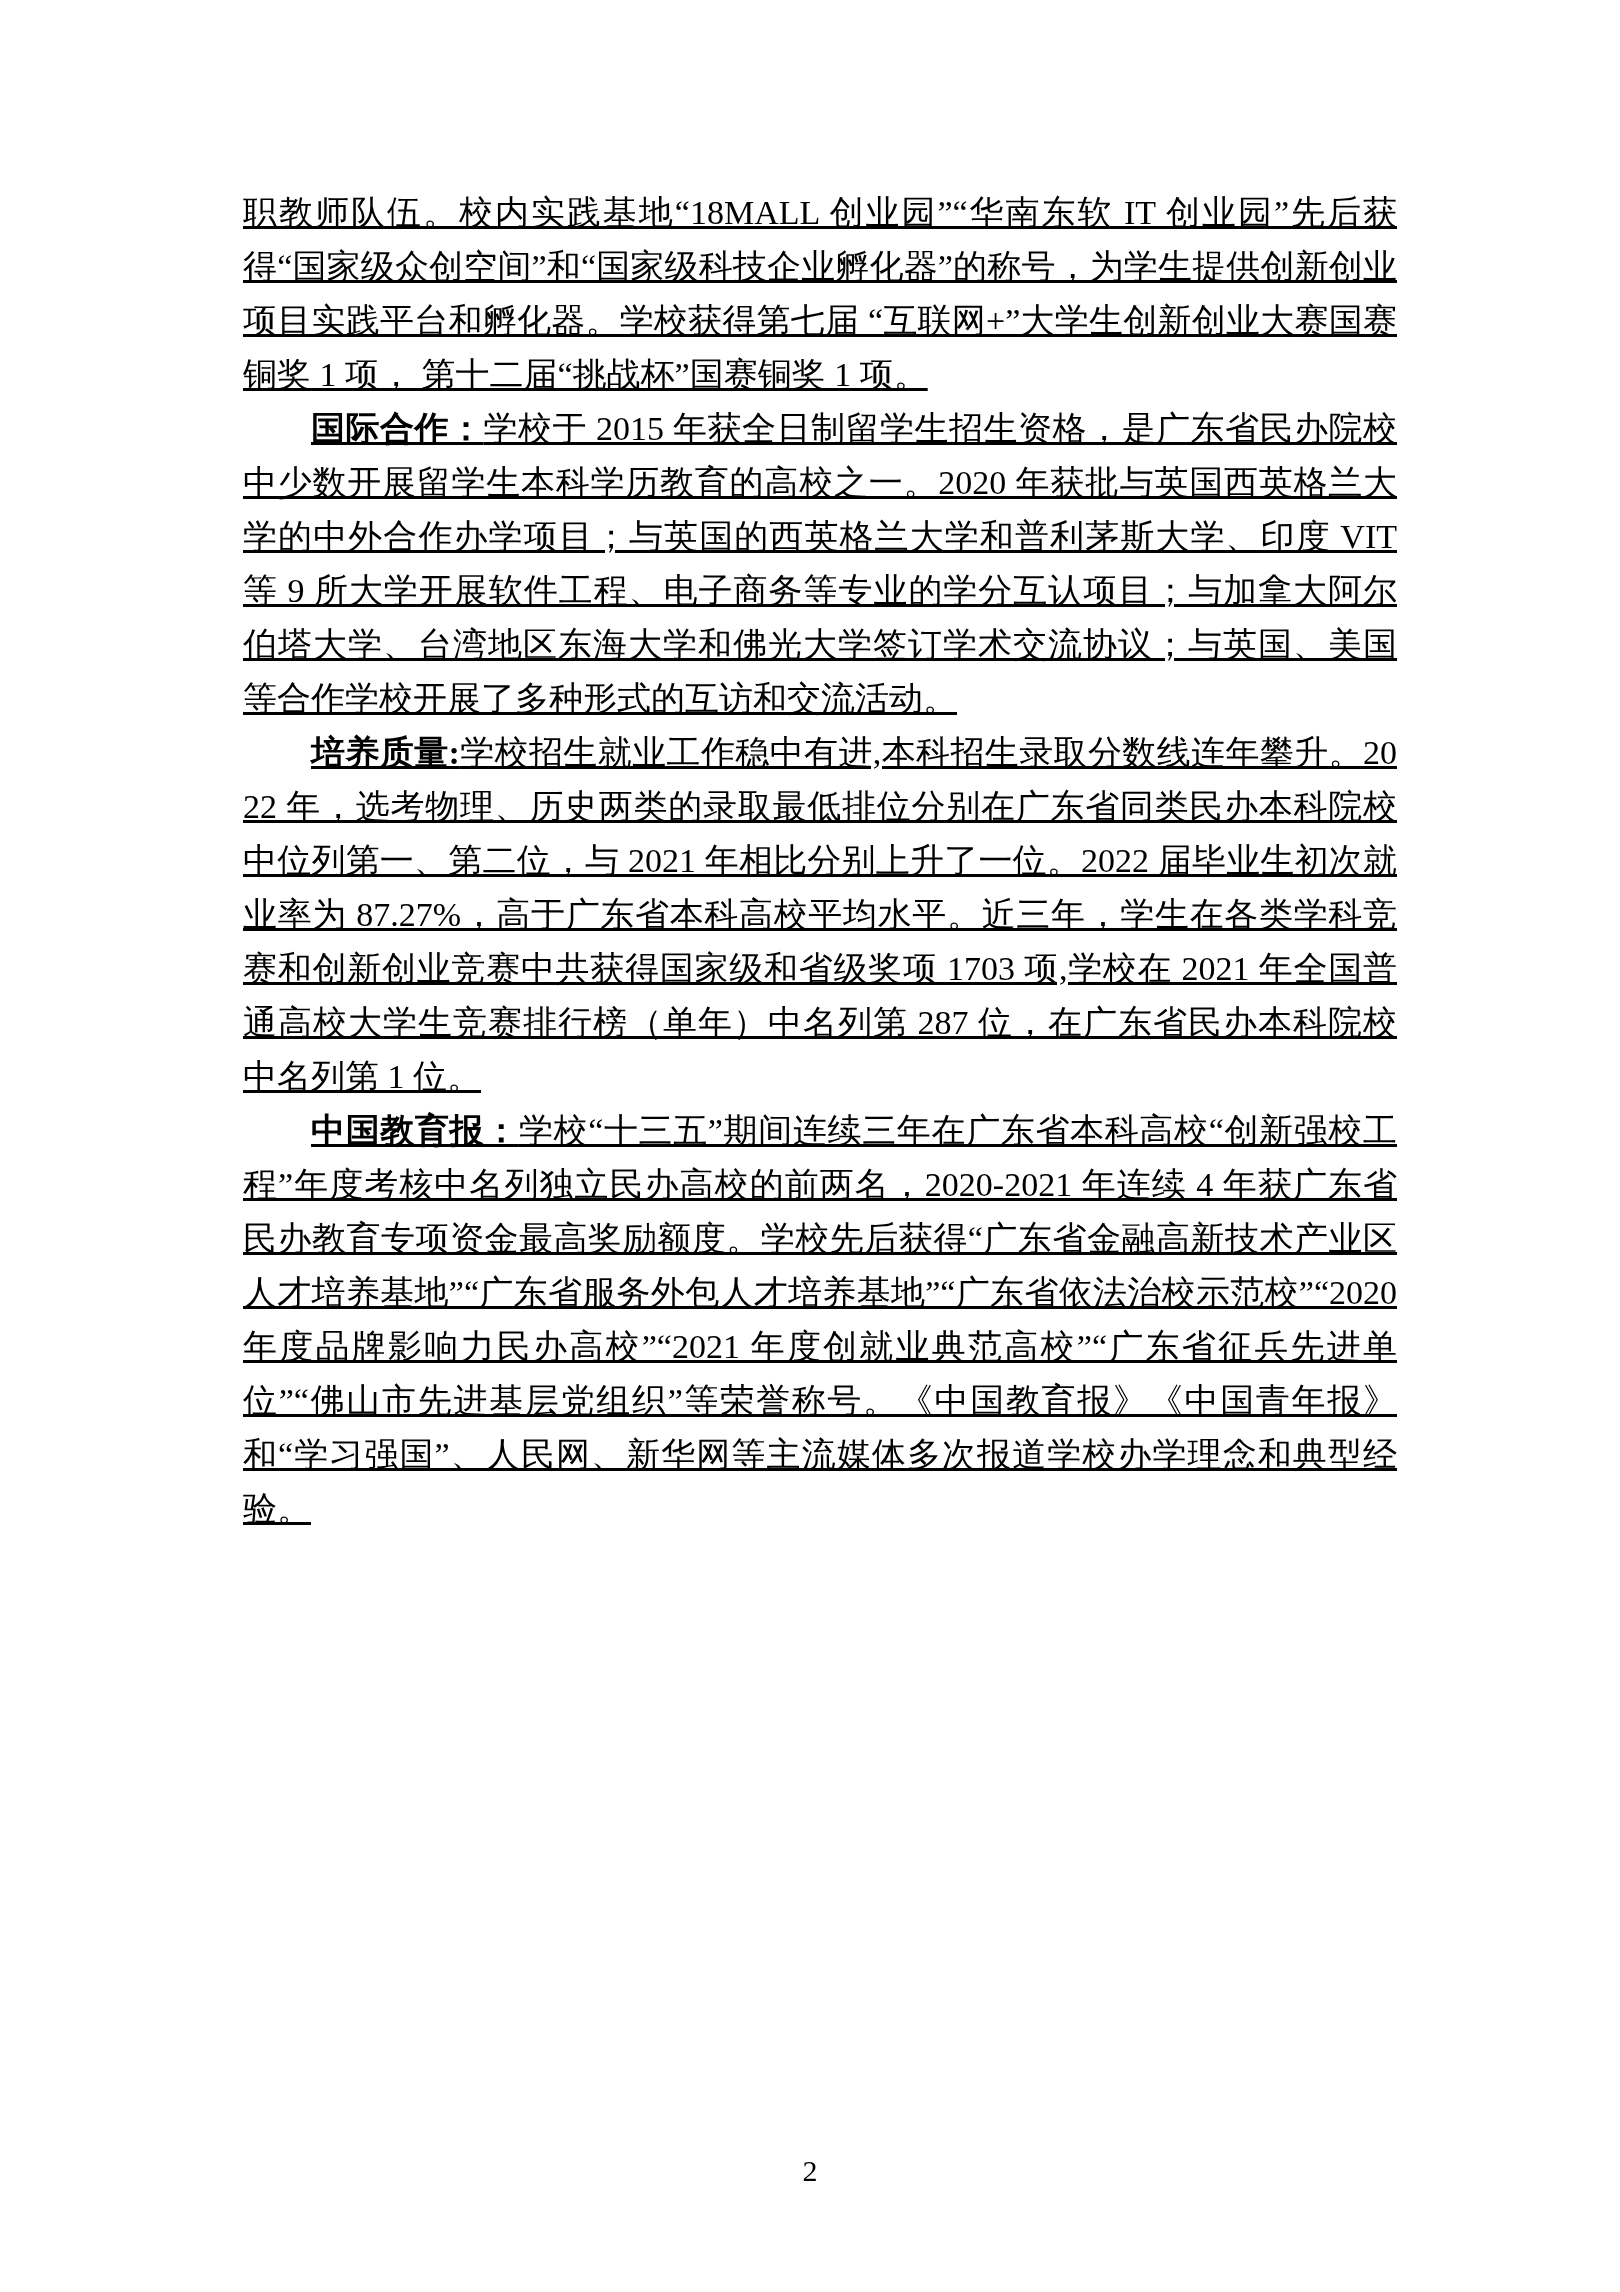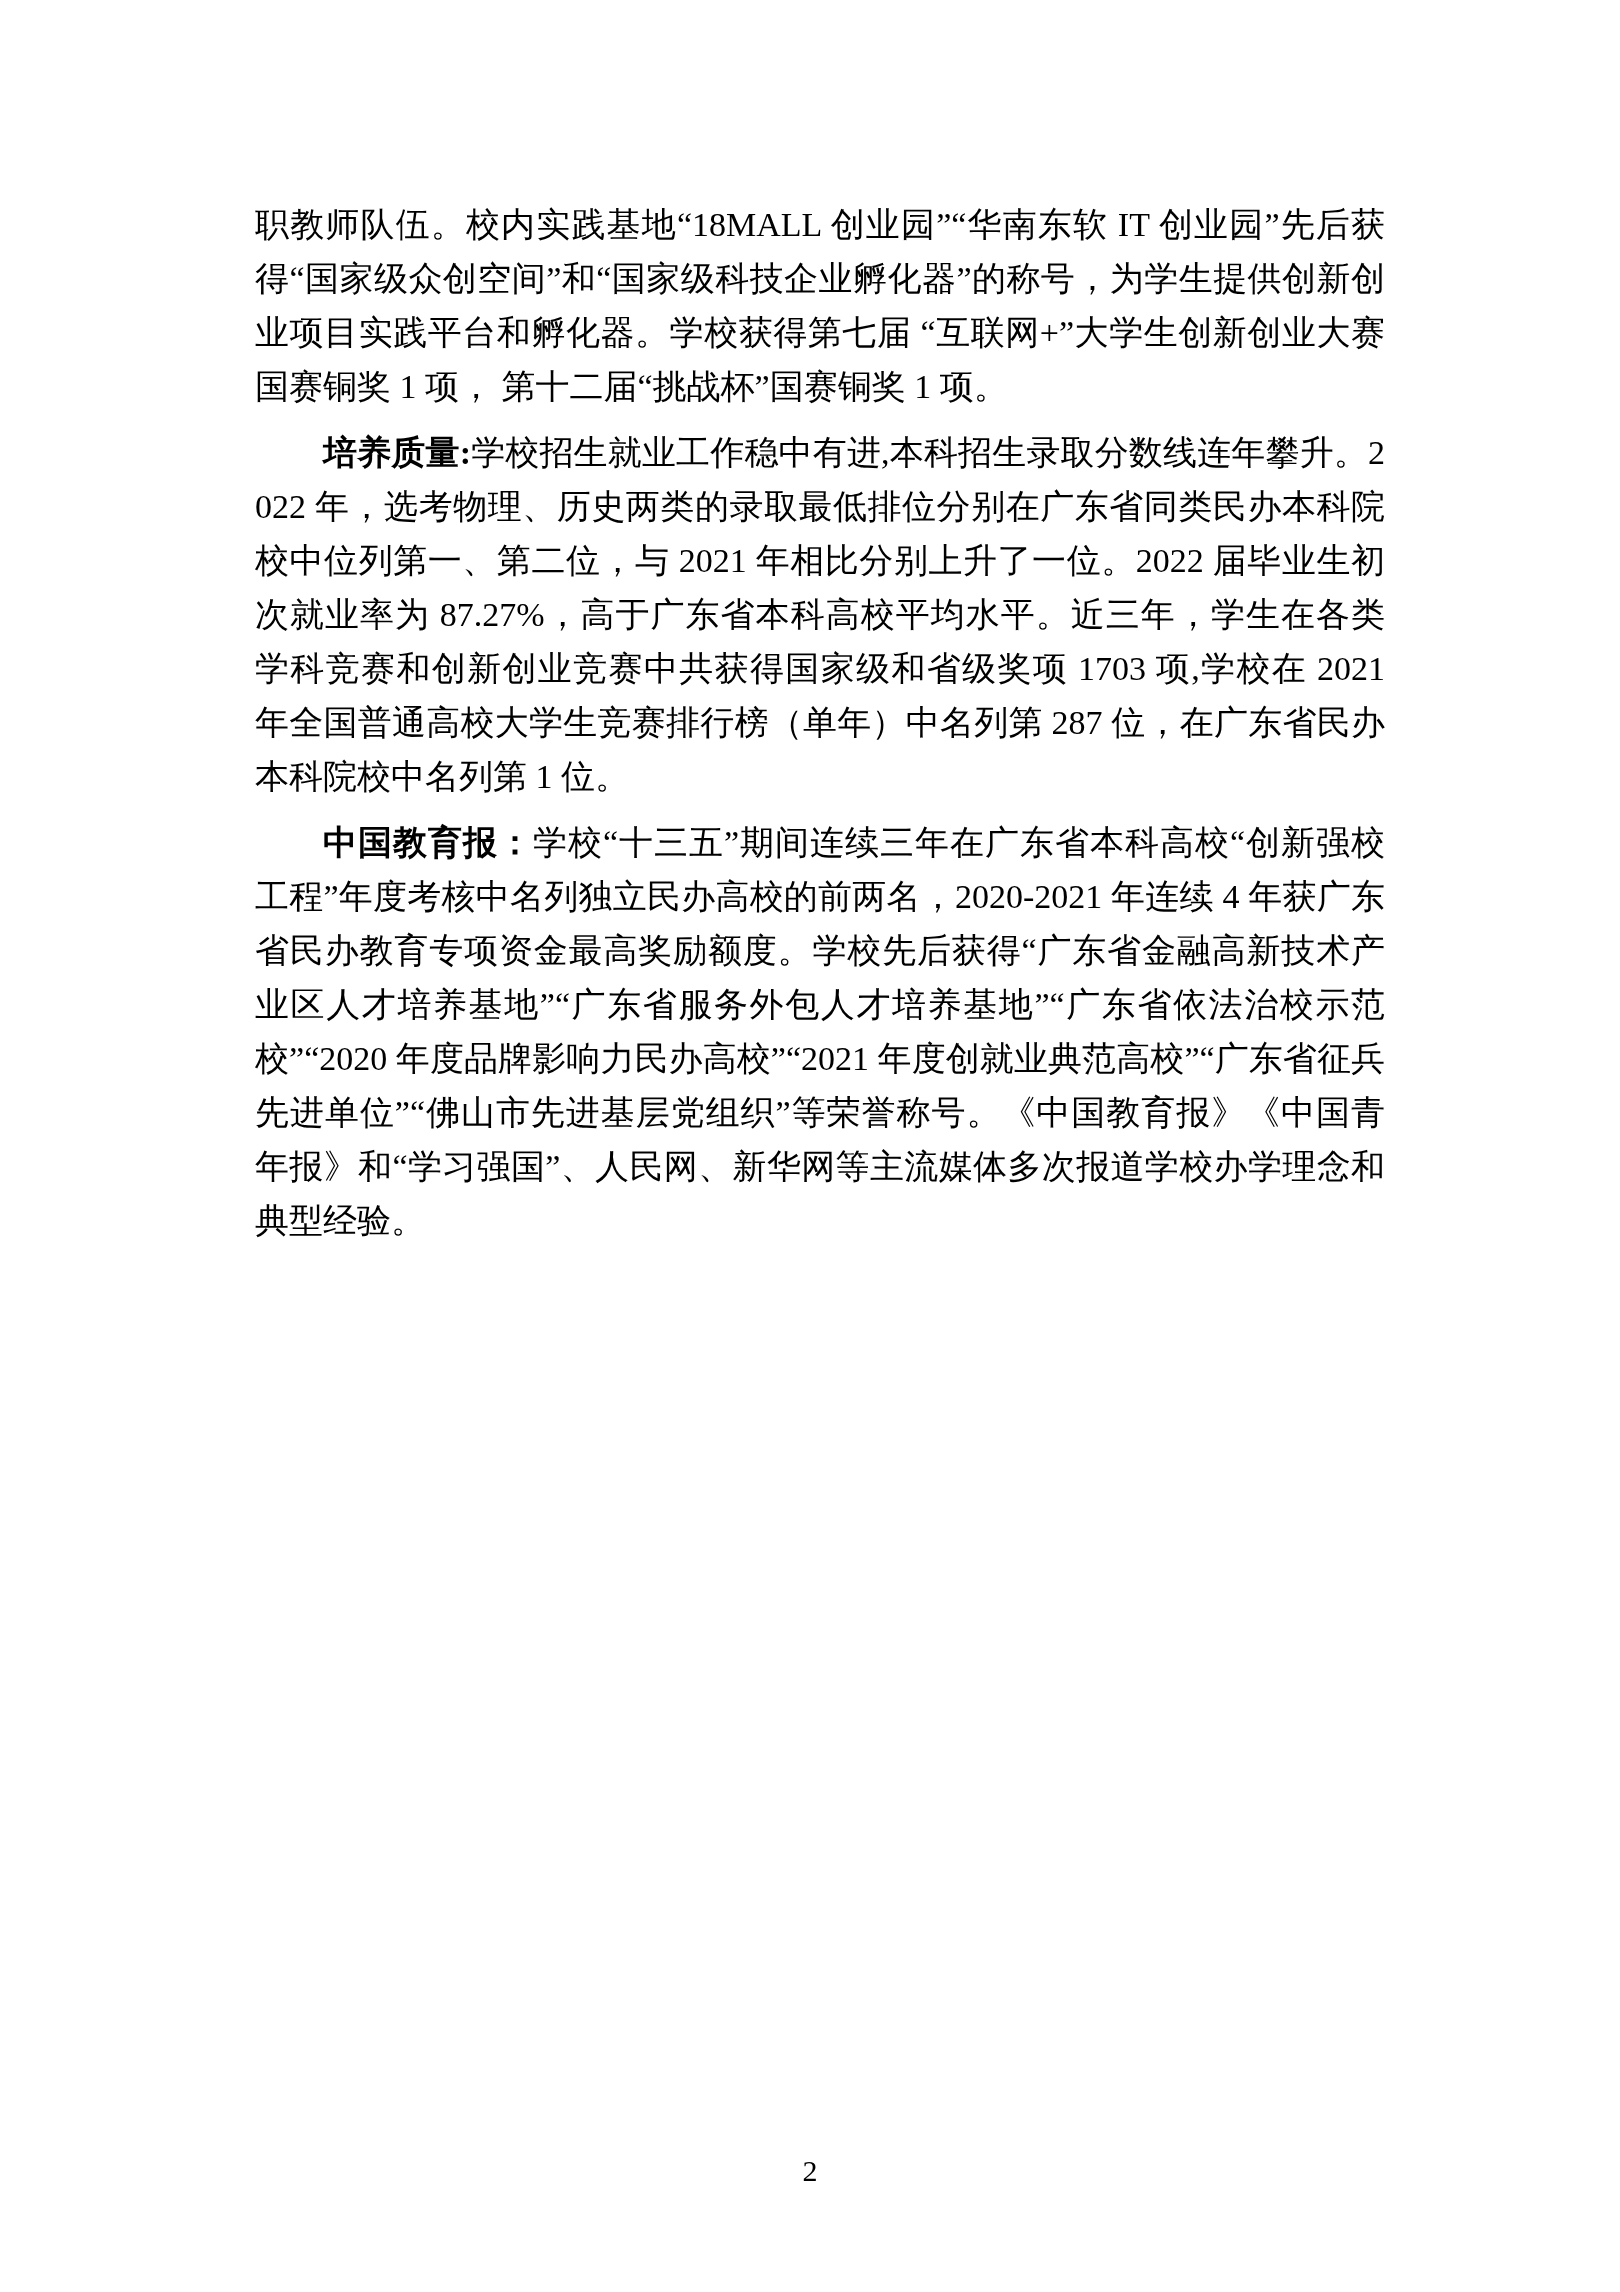--- a/index.html
+++ b/index.html
@@ -25,23 +25,24 @@
     left: 243px;
     top: 186px;
     width: 1154px;
     font-size: 34px;
     line-height: 54px;
     text-align: justify;
     letter-spacing: 0;
     word-break: break-all;
   }
   .text-block p {
-    margin: 12px;
+    margin: 0;
     padding: 0;
     text-indent: 2em;
+    text-decoration: underline;
   }
   .text-block p.continuation {
     text-indent: 0;
   }
   .para-heading {
     font-weight: 700;
   }
   .page-number {
     position: absolute;
     left: 0;
@@ -54,20 +55,21 @@
 </style>
 </head>
 <body>
 
 <div class="page">
 
   <div class="text-block">
 
     <p class="continuation"><span class="para-heading"></span><span>职教师队伍。校内实践基地“18MALL 创业园”“华南东软 IT 创业园”先后获得“国家级众创空间”和“国家级科技企业孵化器”的称号，为学生提供创新创业项目实践平台和孵化器。学校获得第七届 “互联网+”大学生创新创业大赛国赛铜奖 1 项， 第十二届“挑战杯”国赛铜奖 1 项。</span></p>
 
+    <p><span class="para-heading">国际合作：</span><span>学校于 2015 年获全日制留学生招生资格，是广东省民办院校中少数开展留学生本科学历教育的高校之一。2020 年获批与英国西英格兰大学的中外合作办学项目；与英国的西英格兰大学和普利茅斯大学、印度 VIT 等 9 所大学开展软件工程、电子商务等专业的学分互认项目；与加拿大阿尔伯塔大学、台湾地区东海大学和佛光大学签订学术交流协议；与英国、美国等合作学校开展了多种形式的互访和交流活动。</span></p>
 
 
     <p><span class="para-heading">培养质量:</span><span>学校招生就业工作稳中有进,本科招生录取分数线连年攀升。2022 年，选考物理、历史两类的录取最低排位分别在广东省同类民办本科院校中位列第一、第二位，与 2021 年相比分别上升了一位。2022 届毕业生初次就业率为 87.27%，高于广东省本科高校平均水平。近三年，学生在各类学科竞赛和创新创业竞赛中共获得国家级和省级奖项 1703 项,学校在 2021 年全国普通高校大学生竞赛排行榜（单年）中名列第 287 位，在广东省民办本科院校中名列第 1 位。</span></p>
 
     <p><span class="para-heading">中国教育报：</span><span>学校“十三五”期间连续三年在广东省本科高校“创新强校工程”年度考核中名列独立民办高校的前两名，2020-2021 年连续 4 年获广东省民办教育专项资金最高奖励额度。学校先后获得“广东省金融高新技术产业区人才培养基地”“广东省服务外包人才培养基地”“广东省依法治校示范校”“2020 年度品牌影响力民办高校”“2021 年度创就业典范高校”“广东省征兵先进单位”“佛山市先进基层党组织”等荣誉称号。《中国教育报》《中国青年报》和“学习强国”、人民网、新华网等主流媒体多次报道学校办学理念和典型经验。</span></p>
 
   </div>
 
   <div class="page-number">2</div>
 

